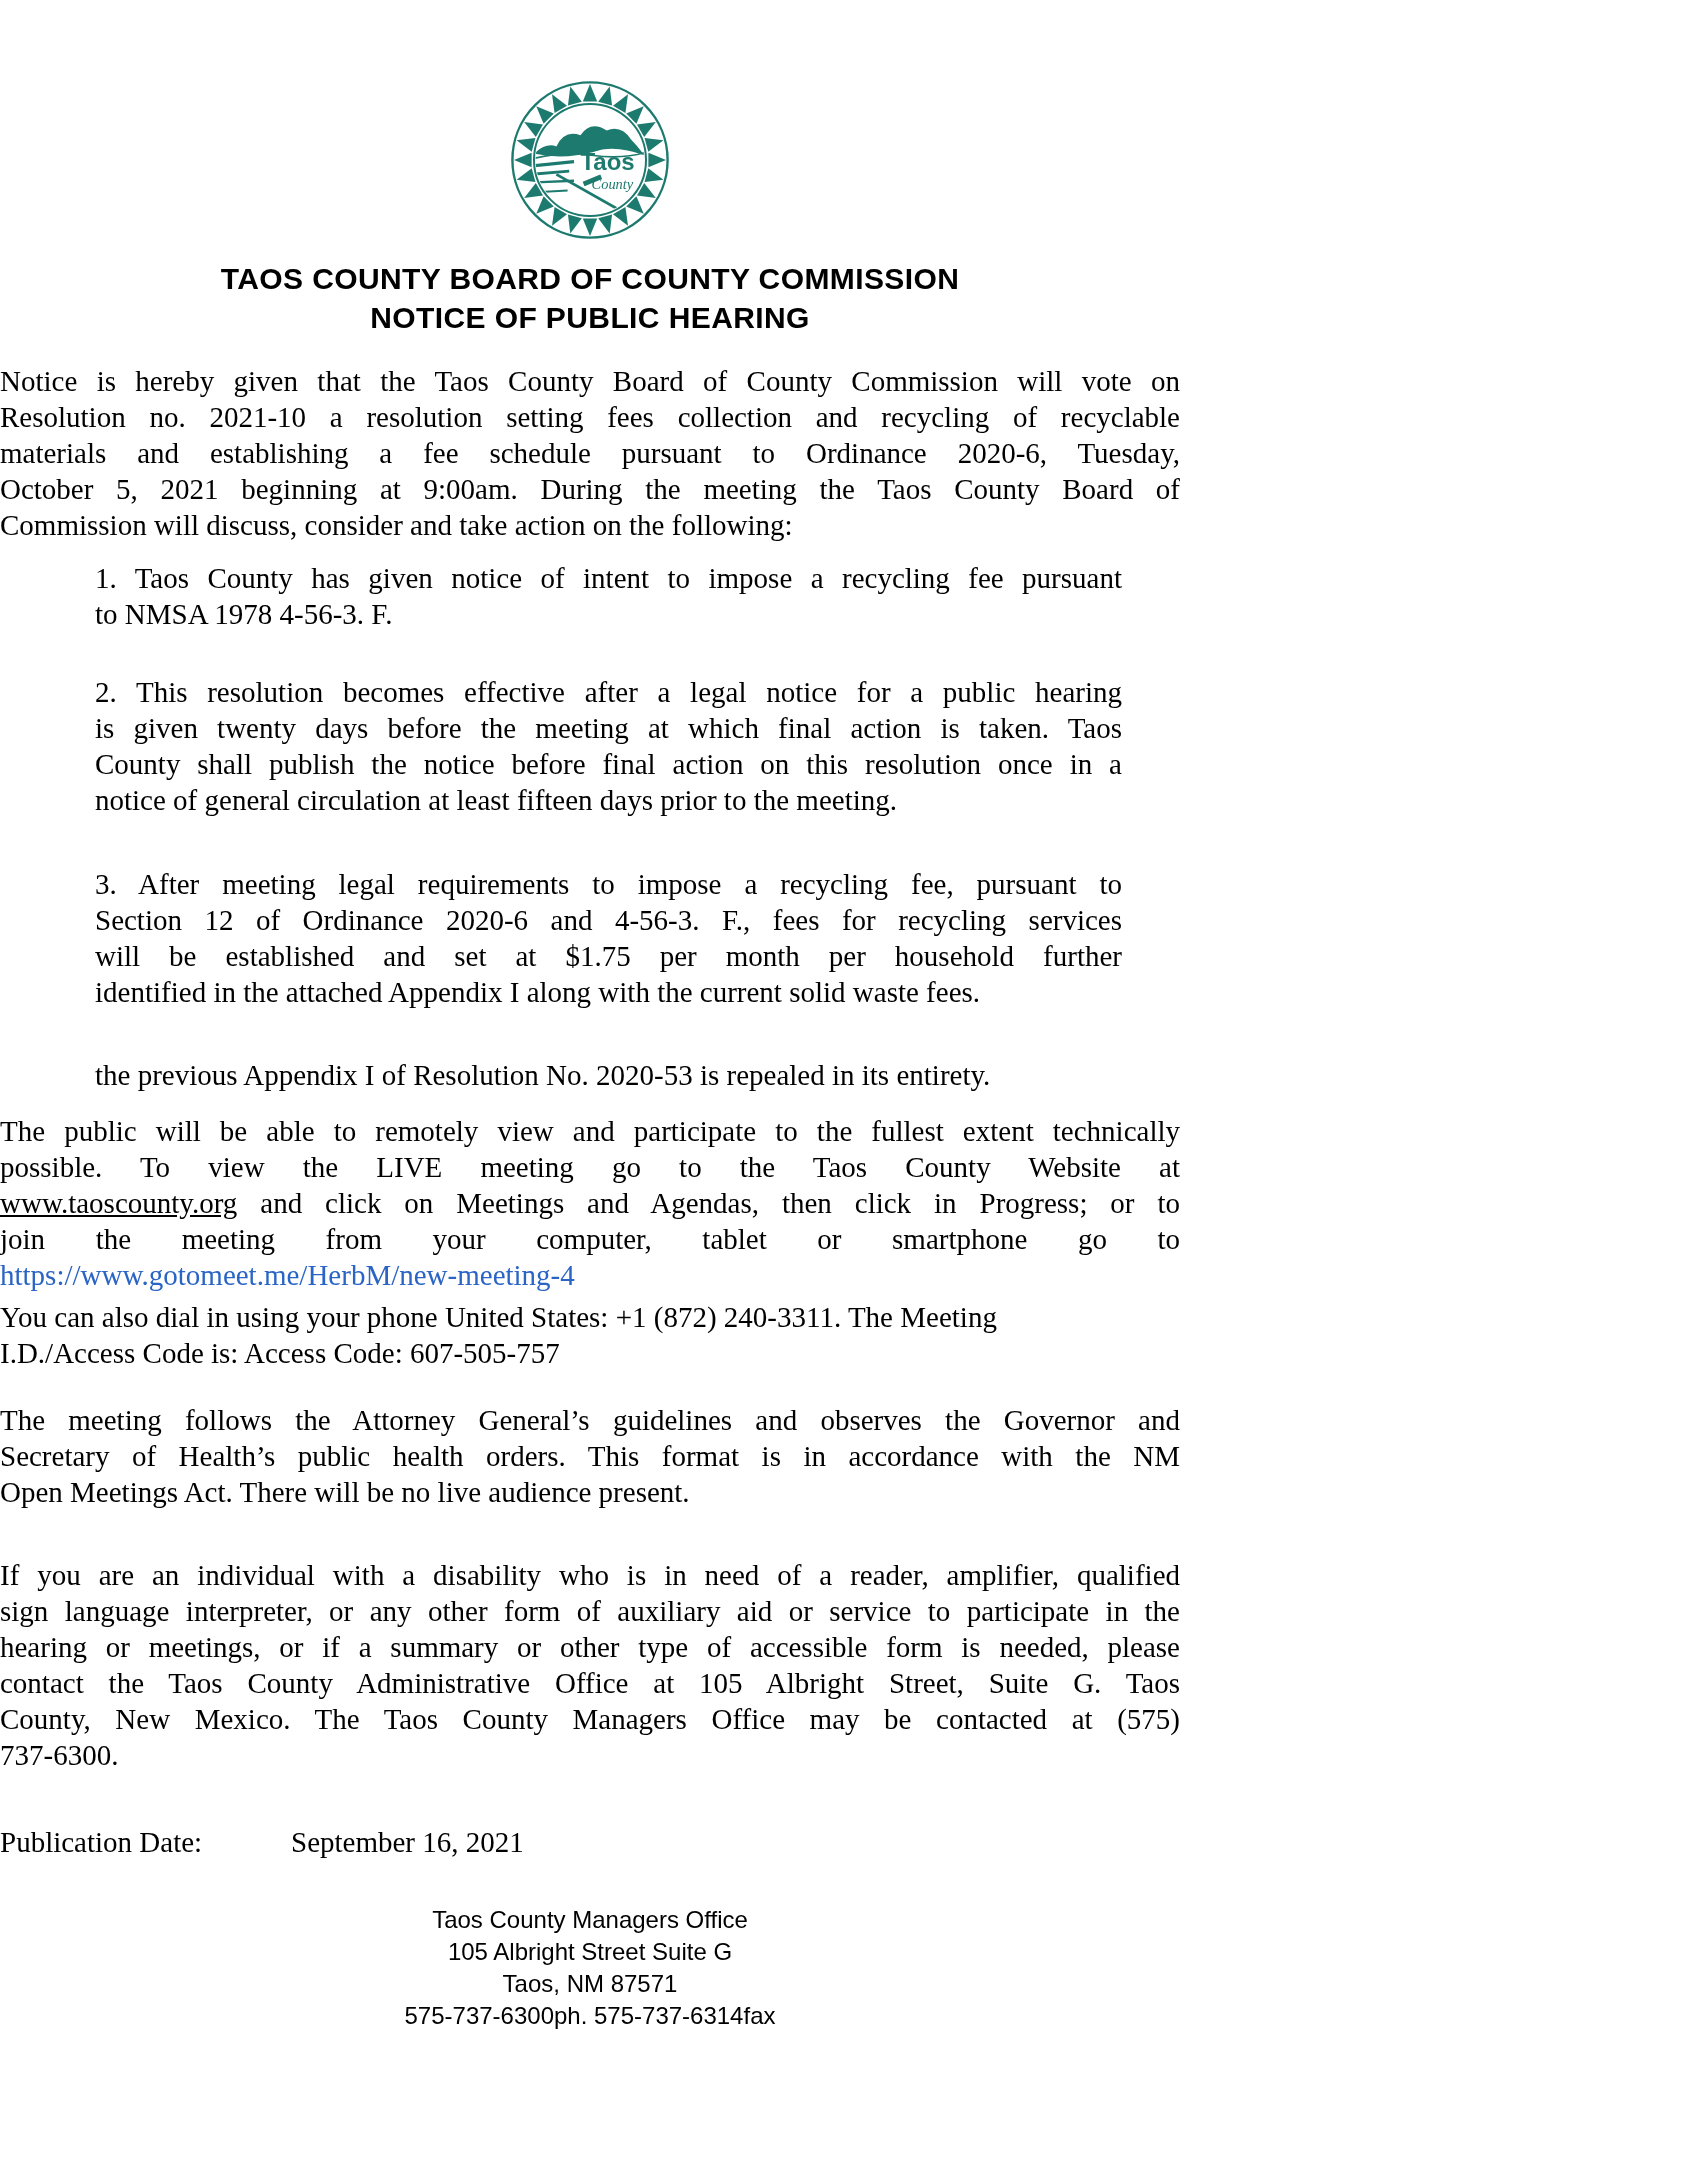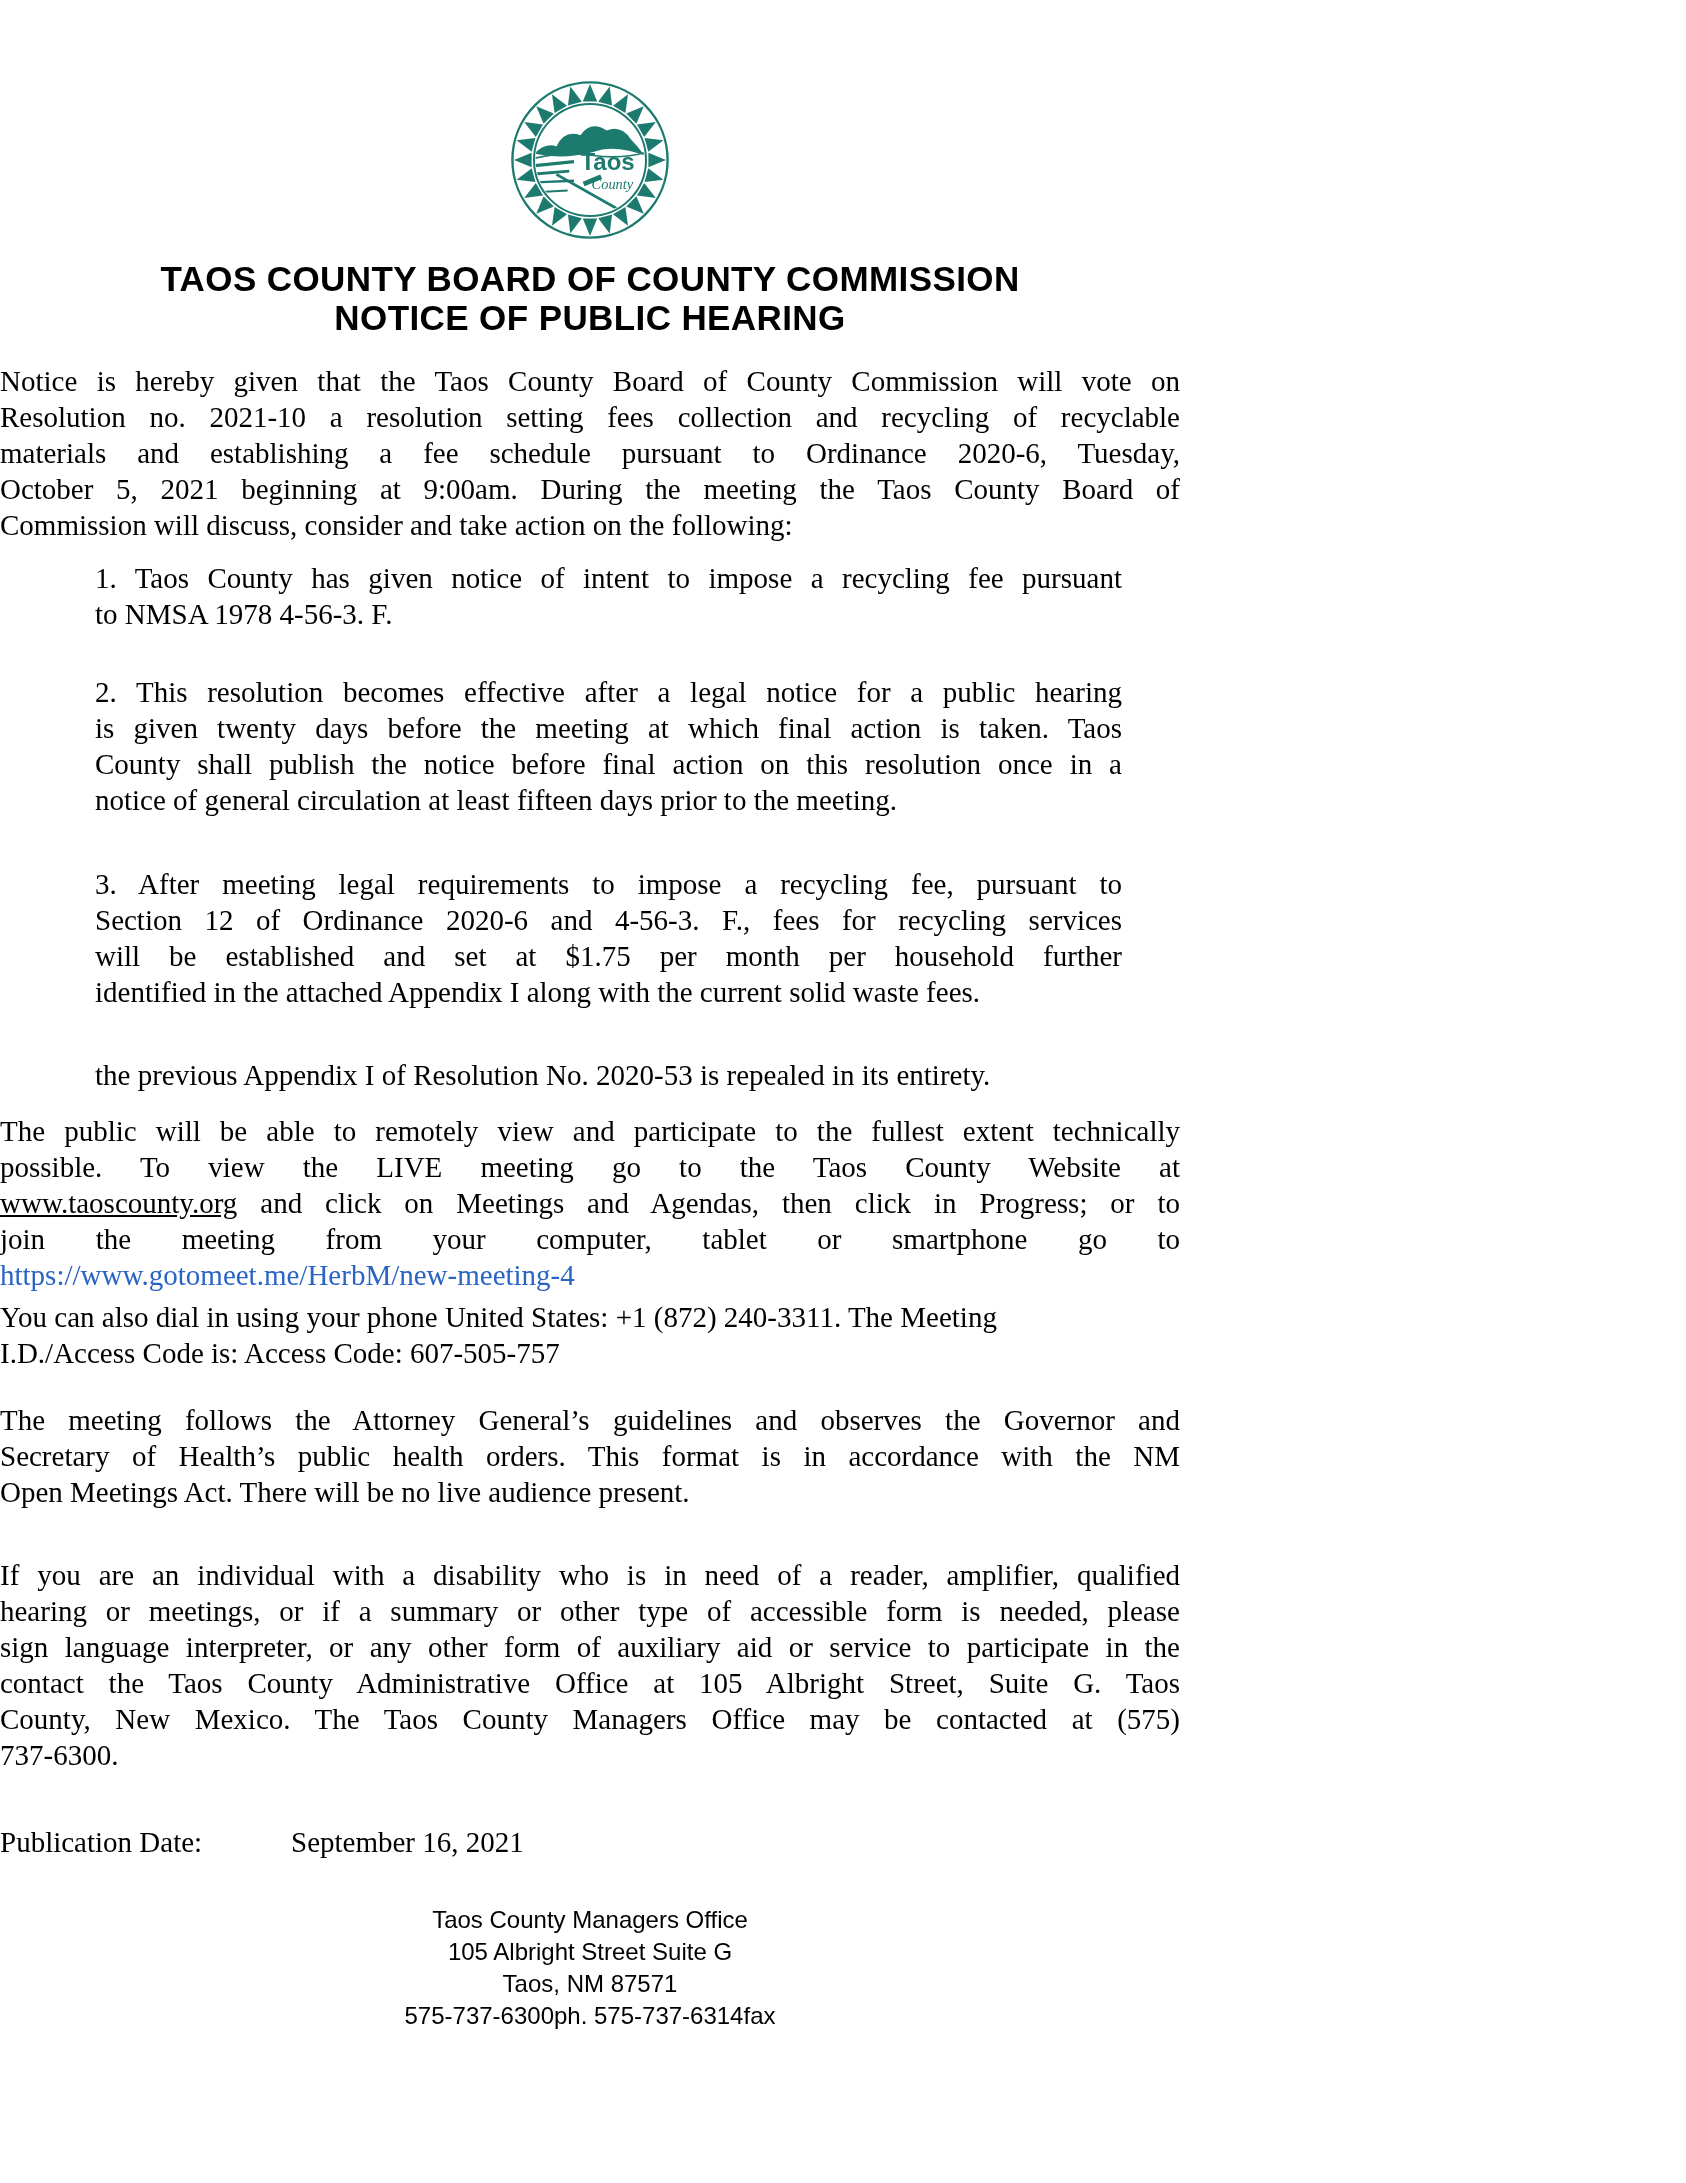--- a/index.html
+++ b/index.html
@@ -7,21 +7,21 @@
   body {
     width:1687px; height:2183px; background:#ffffff; color:#000;
     font-family:"Liberation Serif", serif; font-size:29px;
     overflow:hidden;
   }
   .content { width:1180px; }
   .logo-wrap { margin:80px auto 0 auto; width:160px; height:160px; }
   .doc-title {
     margin-top:18.5px; text-align:center;
     font-family:"Liberation Sans", sans-serif; font-weight:bold;
-    font-size:35px; line-height:39px; letter-spacing:0.4px;
+    font-size:30px; line-height:39px; letter-spacing:0.4px;
   }
   .tl { line-height:36px; text-align:inherit; }
   .just { text-align:justify; text-align-last:justify; }
   .mt { margin-top:6px; }
   .ul { text-decoration:underline; }
   .link { color:var(--link); }
   .list-item { margin-left:95px; width:1027px; }
   #para-intro { margin-top:26px; }
   #item-1 { margin-top:17px; }
   #item-2 { margin-top:42px; }
@@ -140,22 +140,22 @@
     </div>
 
   <div id="para-format">
       <div class="tl just"><span>The meeting follows the Attorney General’s guidelines and observes the Governor and</span></div>
       <div class="tl just"><span>Secretary of Health’s public health orders.  This format is in accordance with the NM</span></div>
       <div class="tl"><span>Open Meetings Act.  There will be no live audience present.</span></div>
     </div>
 
   <div id="para-access">
       <div class="tl just"><span>If you are an individual with a disability who is in need of a reader, amplifier, qualified</span></div>
+      <div class="tl just"><span>sign language interpreter, or any other form of auxiliary aid or service to participate in the</span></div>
       <div class="tl just"><span>hearing or meetings, or if a summary or other type of accessible form is needed, please</span></div>
-      <div class="tl just"><span>sign language interpreter, or any other form of auxiliary aid or service to participate in the</span></div>
       <div class="tl just"><span>contact the Taos County Administrative Office at 105 Albright Street, Suite G. Taos</span></div>
       <div class="tl just"><span>County, New Mexico.  The Taos County Managers Office may be contacted at (575)</span></div>
       <div class="tl"><span>737-6300.</span></div>
     </div>
 
   <div id="pub-row">
     <span id="pub-label">Publication Date:</span>
     <span id="pub-value">September 16, 2021</span>
   </div>
 

